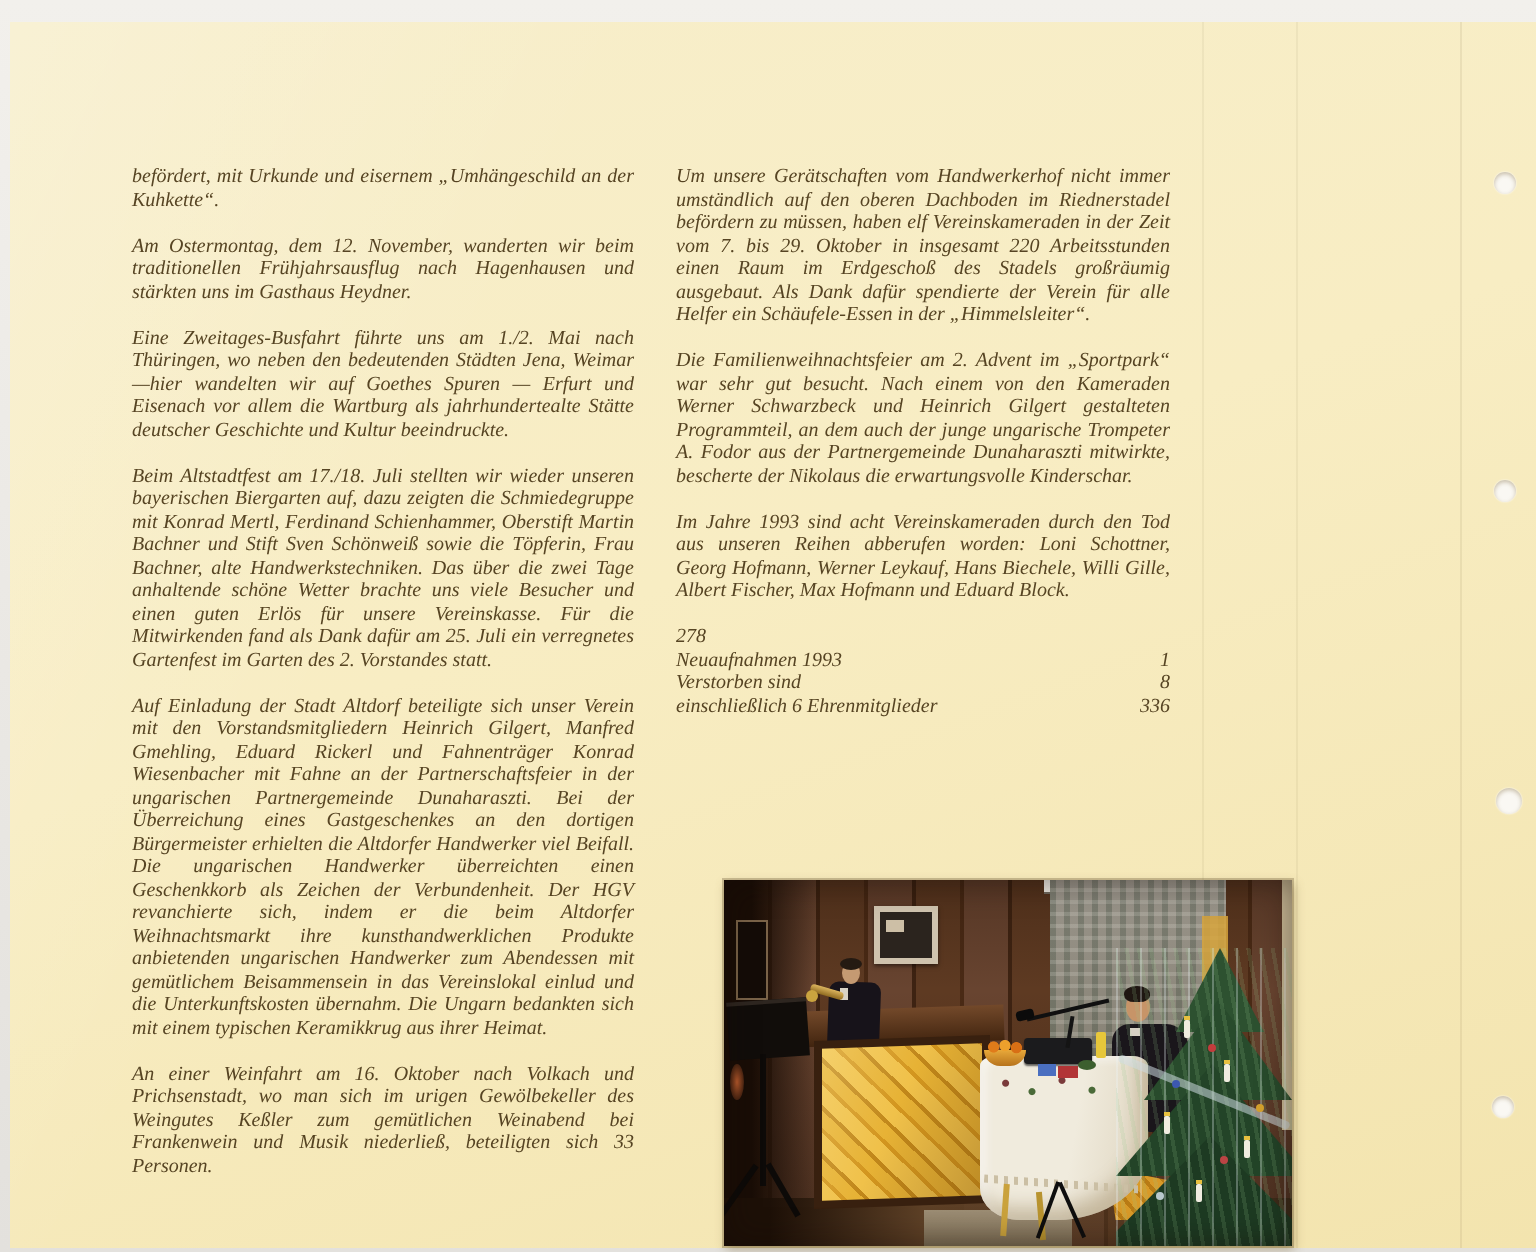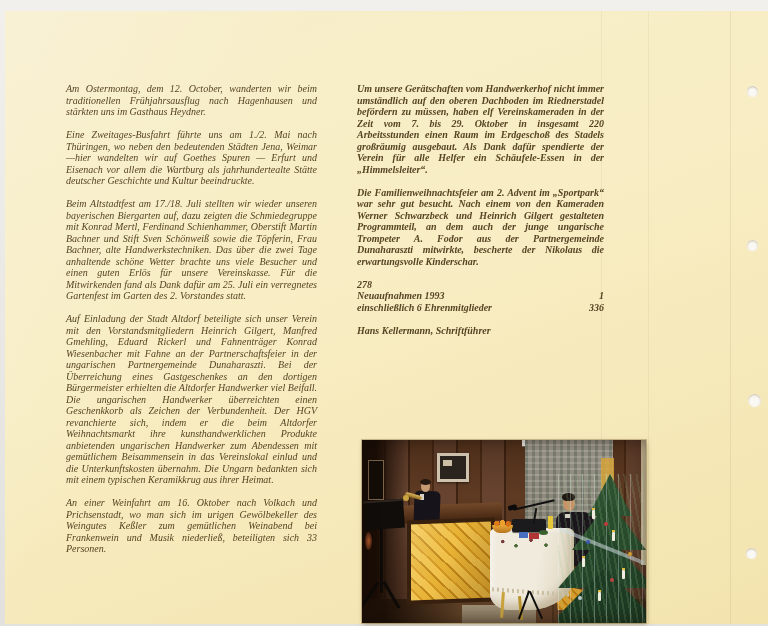--- a/index.html
+++ b/index.html
@@ -18,21 +18,21 @@
   .crease.c1{left:596px;}
   .crease.c2{left:643px;}
   .crease.c3{left:725px;background:rgba(120,100,60,0.10);}
 
   .col{
     position:absolute;top:72px;
     font-size:10px;line-height:11.5px;font-style:italic;
     color:#564423;text-align:justify;
   }
   .col-left{left:61px;width:251px;}
-  .col-right{left:352px;width:247px;font-weight:bold;}
+  .col-right{left:333px;width:247px;}
   .col p{margin:0 0 11.5px 0;}
 
   .stats{margin:0 0 11.5px 0;}
   .stats-row{display:flex;justify-content:space-between;}
   .stats-label{white-space:nowrap;}
   .stats-value{text-align:right;}
   .signature{margin-top:12px;}
 
   .hole{
     position:absolute;width:11px;height:11px;border-radius:50%;
@@ -150,46 +150,51 @@
 </style>
 </head>
 <body>
 
 <div class="page">
   <div class="crease c1"></div>
   <div class="crease c2"></div>
   <div class="crease c3"></div>
 
   <div class="col col-left">
-    <p>Am Ostermontag, dem 12. October, wanderten wir beim traditionellen Frühjahrsausflug nach Hagenhausen und stärkten uns im Gasthaus Heydner.</p>
+    <p>befördert, mit Urkunde und eisernem „Umhängeschild an der Kuhkette“.</p>
+    <p>Am Ostermontag, dem 12. November, wanderten wir beim traditionellen Frühjahrsausflug nach Hagenhausen und stärkten uns im Gasthaus Heydner.</p>
     <p>Eine Zweitages-Busfahrt führte uns am 1./2. Mai nach Thüringen, wo neben den bedeutenden Städten Jena, Weimar —hier wandelten wir auf Goethes Spuren — Erfurt und Eisenach vor allem die Wartburg als jahrhundertealte Stätte deutscher Geschichte und Kultur beeindruckte.</p>
     <p>Beim Altstadtfest am 17./18. Juli stellten wir wieder unseren bayerischen Biergarten auf, dazu zeigten die Schmiedegruppe mit Konrad Mertl, Ferdinand Schienhammer, Oberstift Martin Bachner und Stift Sven Schönweiß sowie die Töpferin, Frau Bachner, alte Handwerkstechniken. Das über die zwei Tage anhaltende schöne Wetter brachte uns viele Besucher und einen guten Erlös für unsere Vereinskasse. Für die Mitwirkenden fand als Dank dafür am 25. Juli ein verregnetes Gartenfest im Garten des 2. Vorstandes statt.</p>
     <p>Auf Einladung der Stadt Altdorf beteiligte sich unser Verein mit den Vorstandsmitgliedern Heinrich Gilgert, Manfred Gmehling, Eduard Rickerl und Fahnenträger Konrad Wiesenbacher mit Fahne an der Partnerschaftsfeier in der ungarischen Partnergemeinde Dunaharaszti. Bei der Überreichung eines Gastgeschenkes an den dortigen Bürgermeister erhielten die Altdorfer Handwerker viel Beifall. Die ungarischen Handwerker überreichten einen Geschenkkorb als Zeichen der Verbundenheit. Der HGV revanchierte sich, indem er die beim Altdorfer Weihnachtsmarkt ihre kunsthandwerklichen Produkte anbietenden ungarischen Handwerker zum Abendessen mit gemütlichem Beisammensein in das Vereinslokal einlud und die Unterkunftskosten übernahm. Die Ungarn bedankten sich mit einem typischen Keramikkrug aus ihrer Heimat.</p>
     <p>An einer Weinfahrt am 16. Oktober nach Volkach und Prichsenstadt, wo man sich im urigen Gewölbekeller des Weingutes Keßler zum gemütlichen Weinabend bei Frankenwein und Musik niederließ, beteiligten sich 33 Personen.</p>
   </div>
 
   <div class="col col-right">
     <p>Um unsere Gerätschaften vom Handwerkerhof nicht immer umständlich auf den oberen Dachboden im Riednerstadel befördern zu müssen, haben elf Vereinskameraden in der Zeit vom 7. bis 29. Oktober in insgesamt 220 Arbeitsstunden einen Raum im Erdgeschoß des Stadels großräumig ausgebaut. Als Dank dafür spendierte der Verein für alle Helfer ein Schäufele-Essen in der „Himmelsleiter“.</p>
     <p>Die Familienweihnachtsfeier am 2. Advent im „Sportpark“ war sehr gut besucht. Nach einem von den Kameraden Werner Schwarzbeck und Heinrich Gilgert gestalteten Programmteil, an dem auch der junge ungarische Trompeter A. Fodor aus der Partnergemeinde Dunaharaszti mitwirkte, bescherte der Nikolaus die erwartungsvolle Kinderschar.</p>
+    <p>Im Jahre 1993 sind acht Vereinskameraden durch den Tod aus unseren Reihen abberufen worden: Loni Schottner, Georg Hofmann, Werner Leykauf, Hans Biechele, Willi Gille, Albert Fischer, Max Hofmann und Eduard Block.</p>
 
     <div class="stats">
       <div class="stats-row">
         <span class="stats-value">278</span>
       </div>
       <div class="stats-row">
         <span class="stats-label">Neuaufnahmen 1993</span>
         <span class="stats-value">1</span>
       </div>
       <div class="stats-row">
+        <span class="stats-label">Verstorben sind</span>
+        <span class="stats-value">8</span>
+      </div>
+      <div class="stats-row">
         <span class="stats-label">einschließlich 6 Ehrenmitglieder</span>
         <span class="stats-value">336</span>
       </div>
     </div>
 
-    <p class="signature">Hans Kellermann, Schriftführer</p>
   </div>
 
   <div class="photo">
     <div class="ph-wood"></div>
     <div class="ph-left-dark"></div>
     <div class="ph-glint"></div>
     <div class="ph-frame-left"></div>
     <div class="ph-frame">
         <i></i>
       </div>

